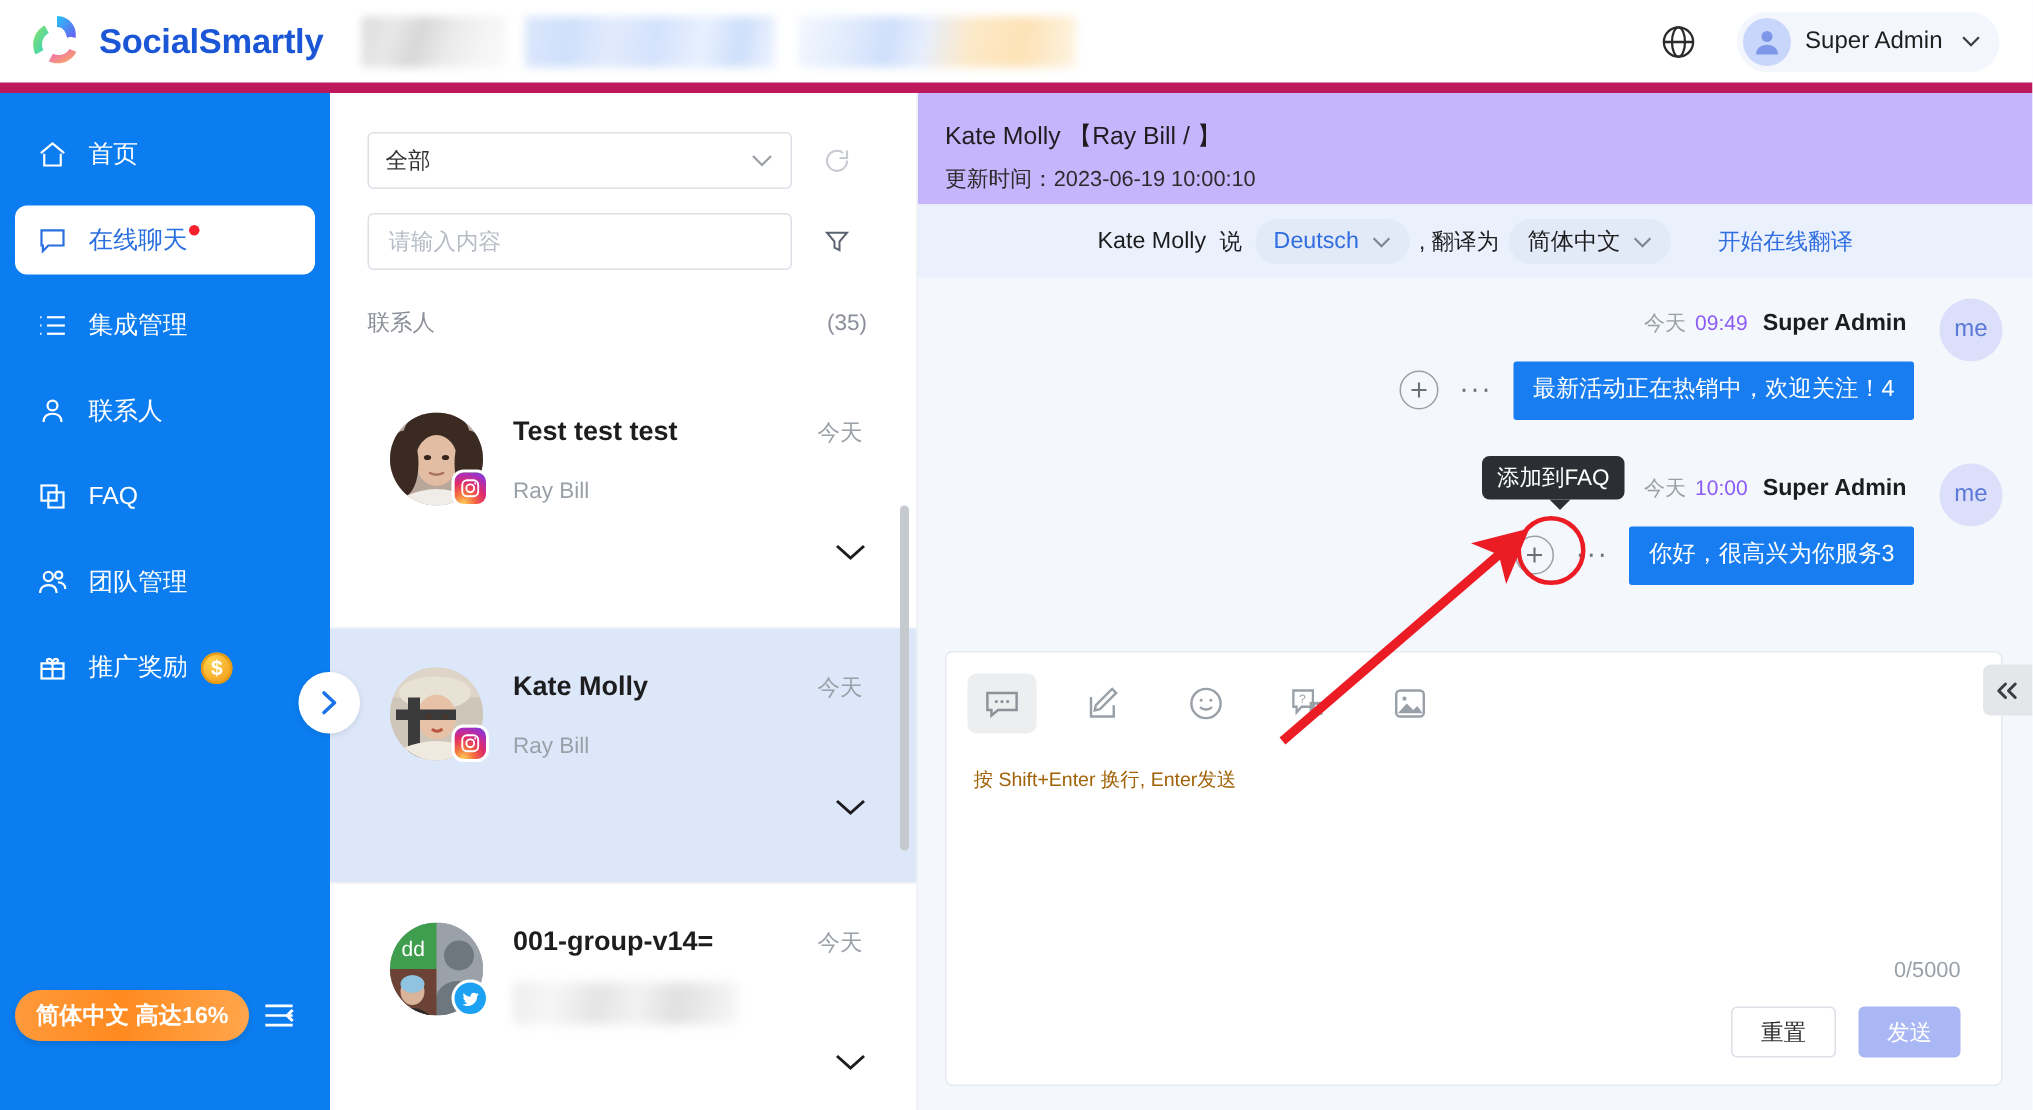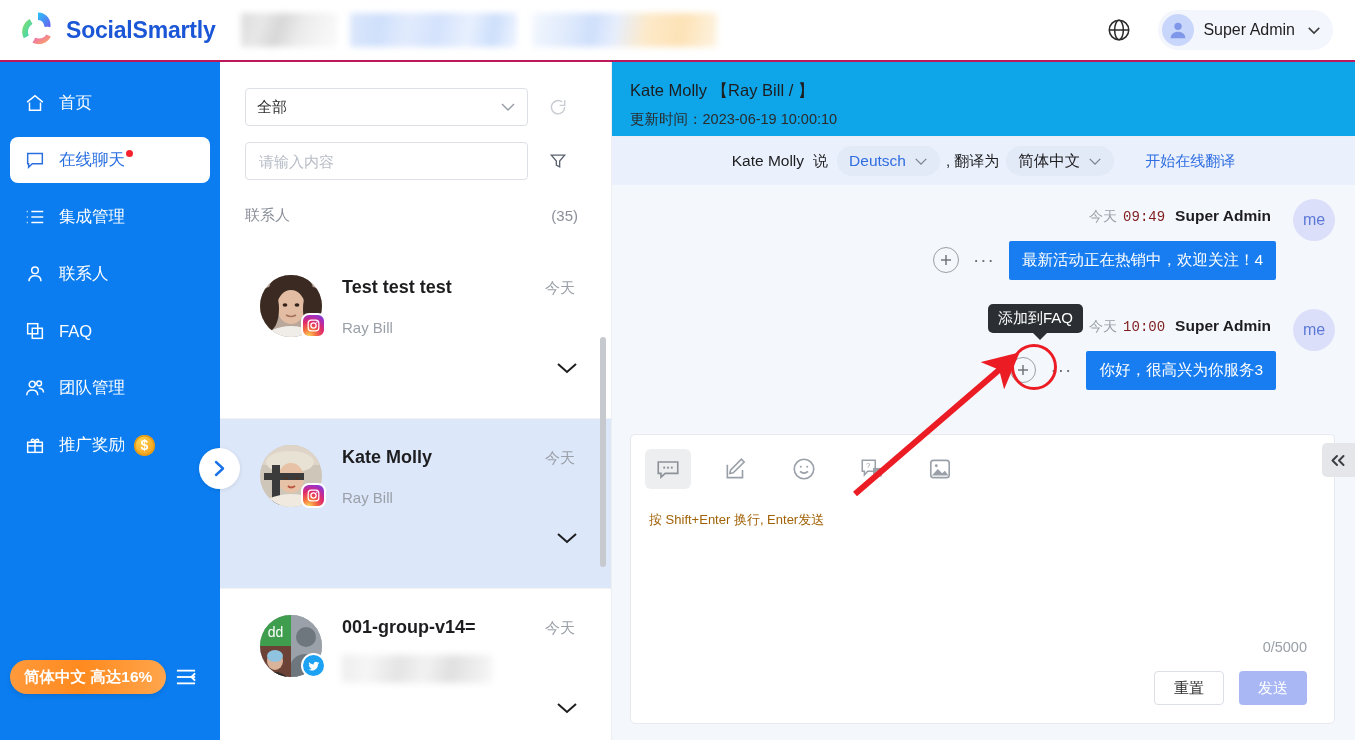--- a/index.html
+++ b/index.html
@@ -9,21 +9,21 @@
     overflow: hidden;
     font-family: "Liberation Sans", "DejaVu Sans", sans-serif;
     background: #ffffff;
   }
   #app { position: relative; width: 1355px; height: 740px; }
 
   
   .topbar {
     position: absolute; left: 0; top: 0; width: 1355px; height: 62px;
     background: #ffffff; display: flex; align-items: center;
-    border-bottom: 2px solid #be185d;
+    border-bottom: 7px solid #be185d;
   }
   .logo-wrap { display: flex; align-items: center; margin-left: 16px; }
   .logo-mark { width: 44px; height: 44px; flex: none; }
   .logo-text {
     font-size: 23px; font-weight: bold; color: #1a56d6; margin-left: 6px;
     letter-spacing: -0.2px;
   }
   .blur-block { height: 34px; border-radius: 2px; flex: none; }
   .blur-1 {
     margin-left: 25px; width: 96px;
@@ -170,21 +170,21 @@
     position: absolute; right: 5px; top: 275px; width: 6px; height: 230px;
     background: #c6c9ce; border-radius: 3px; cursor: pointer;
   }
 
   
   .chat {
     position: absolute; left: 612px; top: 62px; width: 743px; height: 678px;
     background: #f4f7fc;
   }
   .chat-head {
-    height: 75px; background: #0ea5e9; padding: 18px 16px 0 18px;
+    height: 75px; background: #c4b5fd; padding: 18px 16px 0 18px;
     border-bottom: 1px solid #eceef2;
   }
   .chat-title { font-size: 16.5px; color: #1d1d1f; }
   .chat-sub { font-size: 14.5px; color: #2b2b2b; margin-top: 8px; }
   .trans-bar {
     height: 48px; background: #eaf1fd; display: flex; align-items: center;
     justify-content: center; font-size: 15px; color: #1d1d1f;
   }
   .trans-bar .who { font-size: 15.5px; }
   .trans-bar .shuo { margin: 0 9px; }
@@ -196,21 +196,21 @@
   .lang-chip.cn .lv { color: #1d1d1f; }
   .trans-comma { margin: 0 7px 0 6px; }
   .trans-link { color: #2f6de0; margin-left: 31px; cursor: pointer; font-size: 15px; }
 
   .msgs { position: relative; height: 243px; padding-top: 12px; }
   .msg-row { position: relative; height: 110px; }
   .msg-meta {
     position: absolute; right: 84px; top: 10px; display: flex; align-items: baseline;
   }
   .msg-day { font-size: 14px; color: #9aa0a8; margin-right: 6px; }
-  .msg-time { font-size: 14px; color: #7f1d1d; margin-right: 10px; font-family: Liberation Mono, monospace; }
+  .msg-time { font-size: 14px; color: #8b5cf6; margin-right: 10px; }
   .msg-sender { font-size: 15.5px; font-weight: bold; color: #1d1d1f; }
   .msg-av {
     position: absolute; right: 20px; top: 2px; width: 42px; height: 42px;
     border-radius: 50%; background: #dcdffa; color: #5b79d6; font-size: 16px;
     display: flex; align-items: center; justify-content: center;
   }
   .bubble-line {
     position: absolute; right: 79px; top: 44px; display: flex; align-items: center;
   }
   .bubble {

